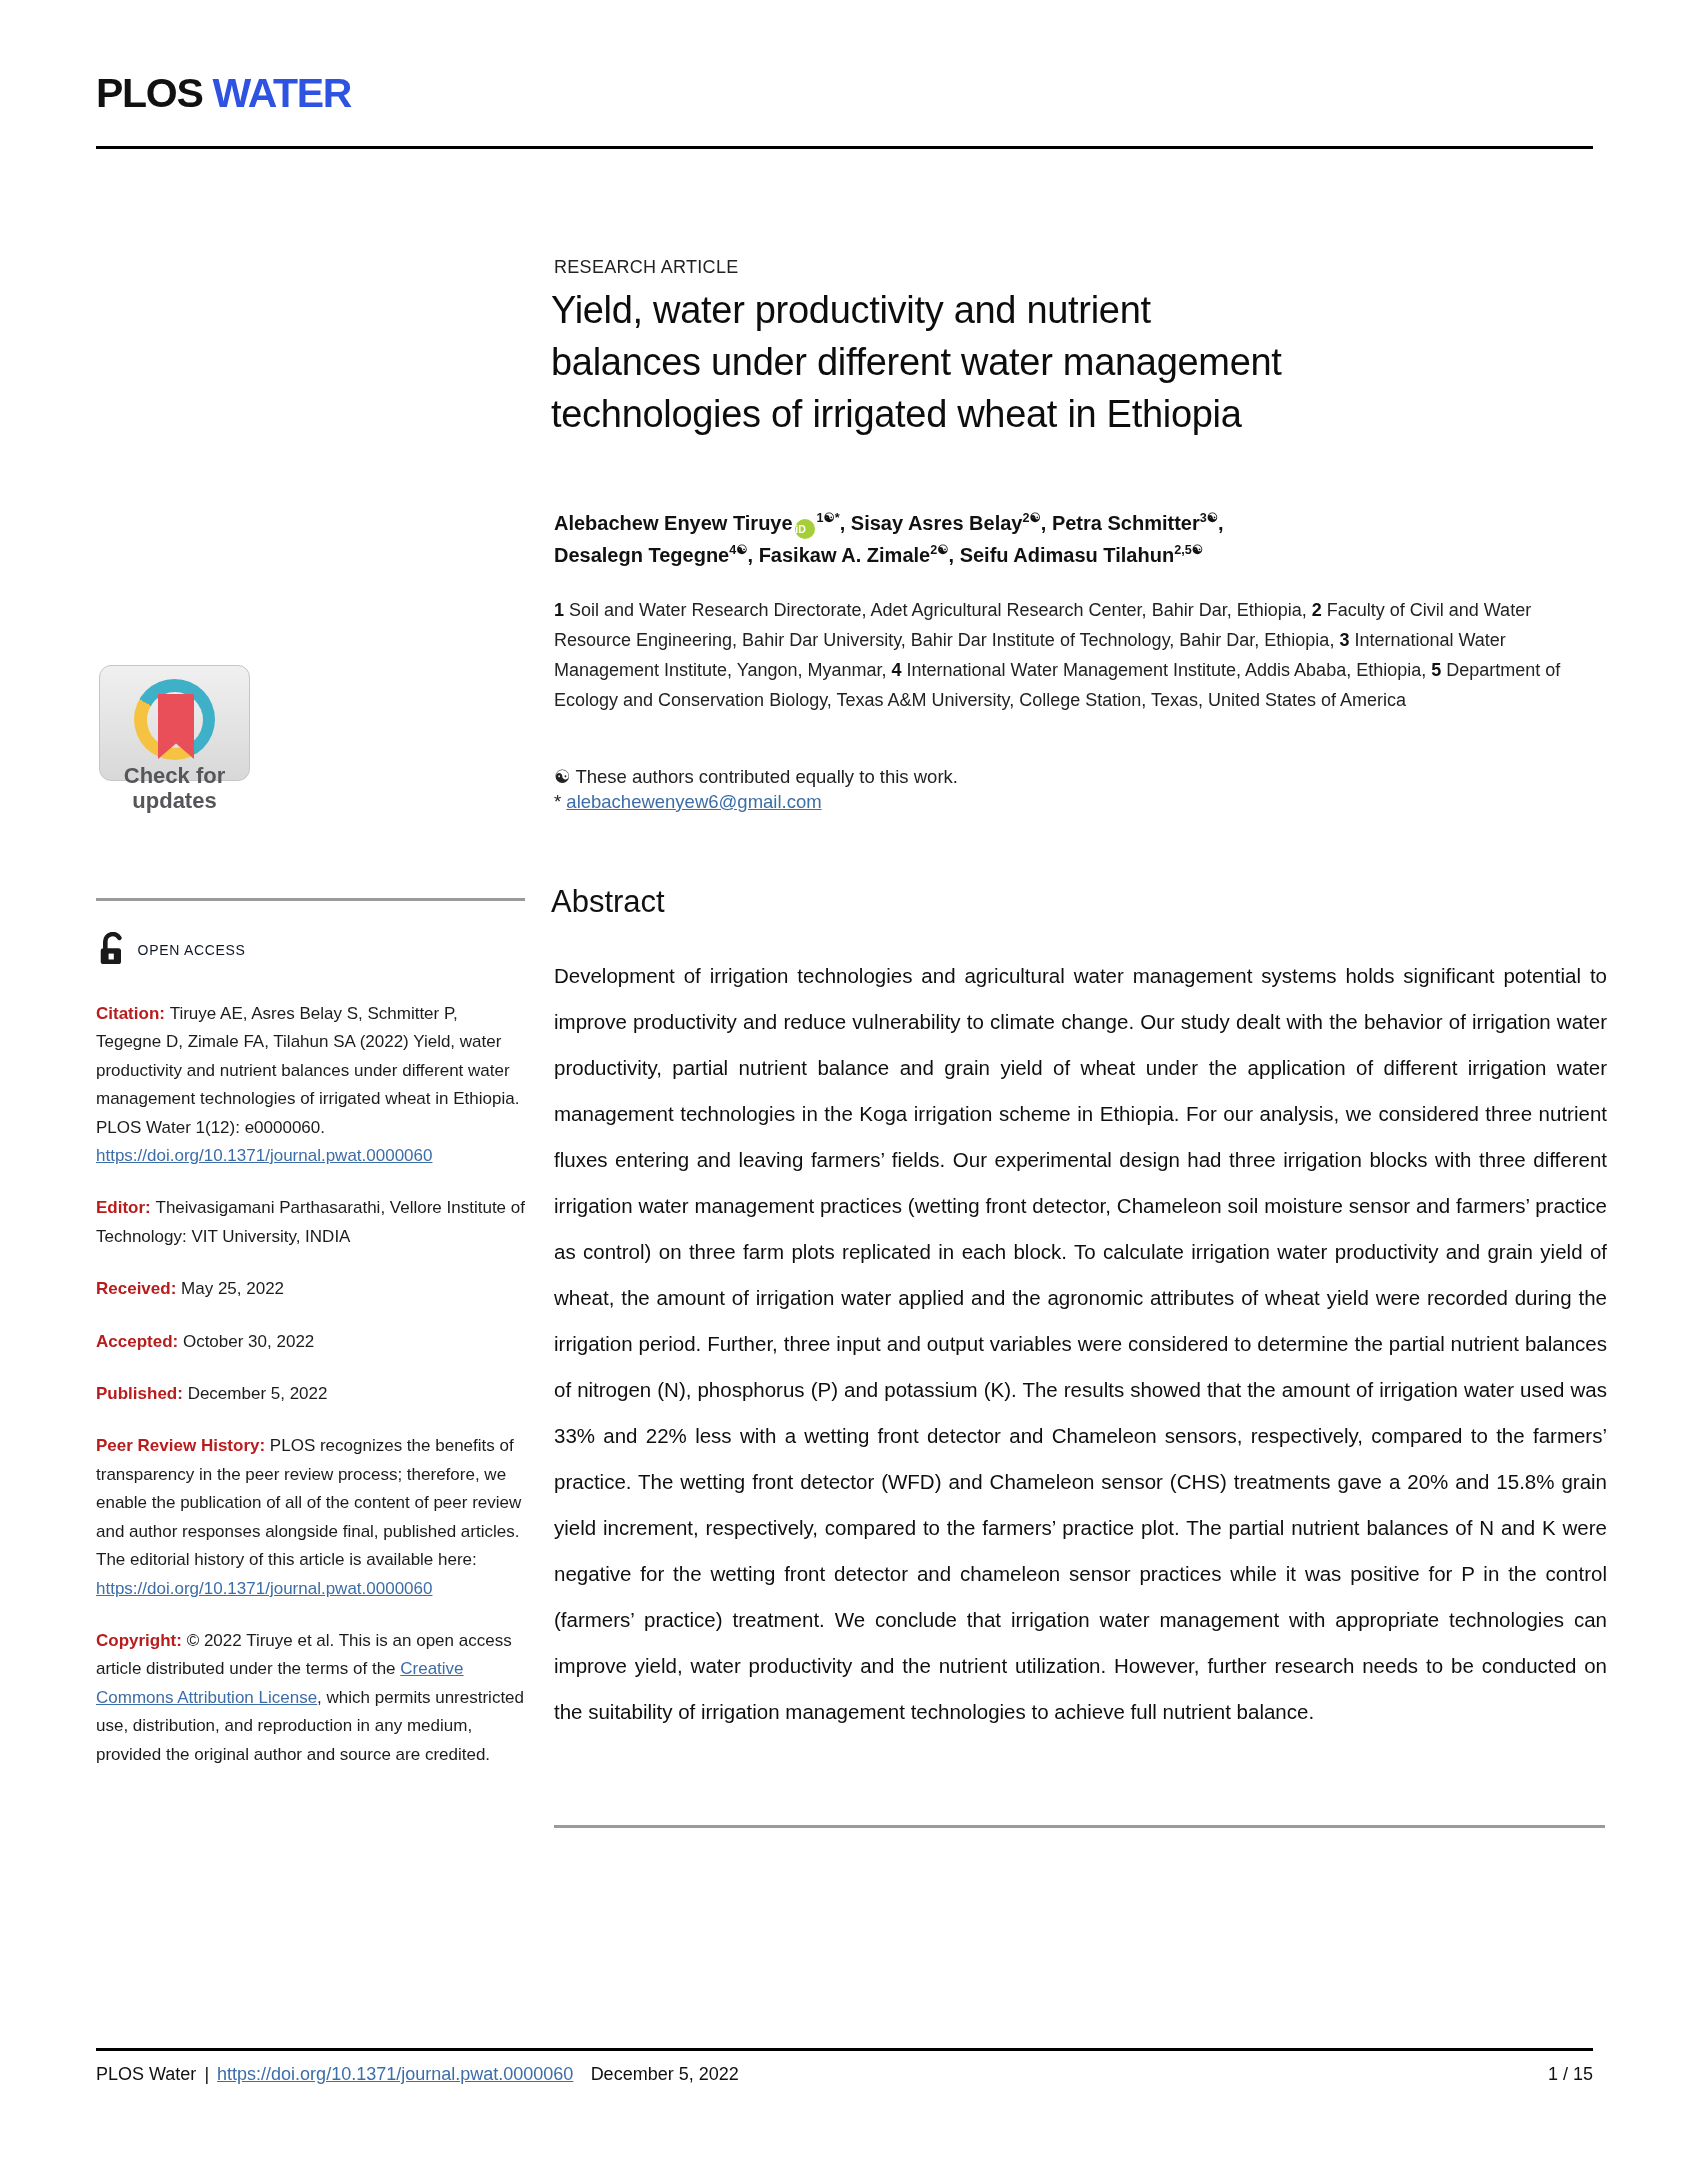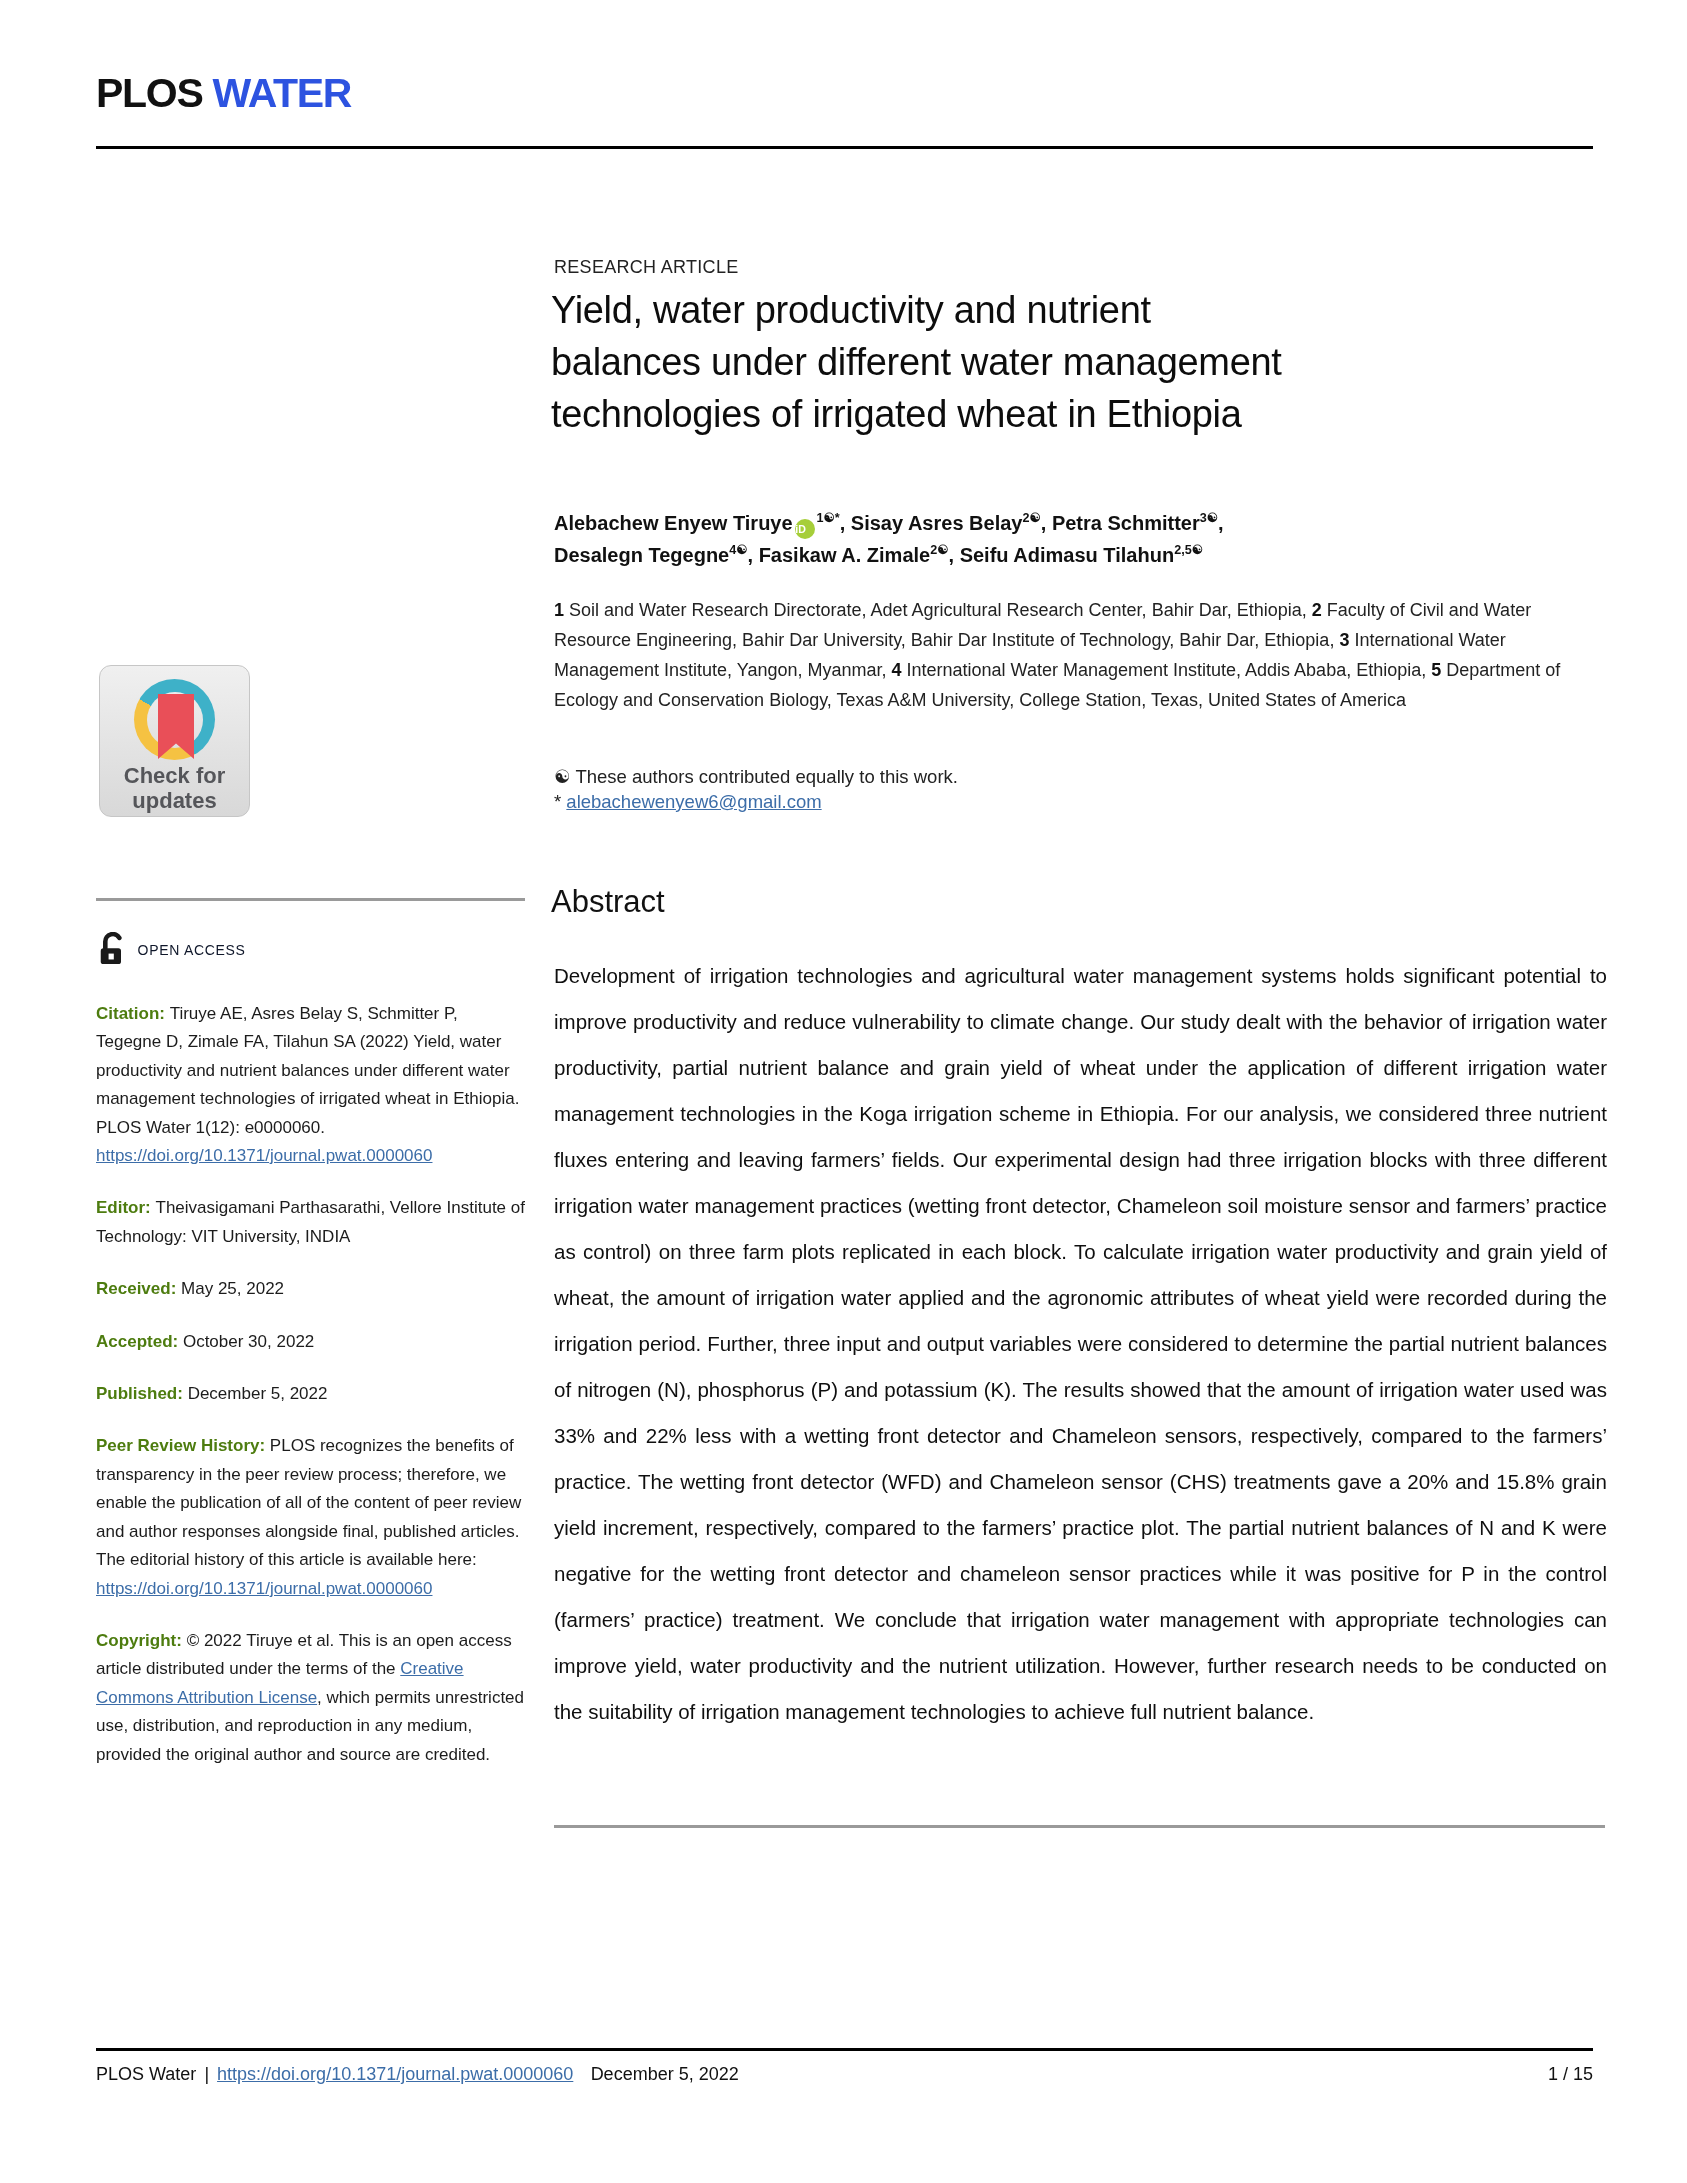--- a/index.html
+++ b/index.html
@@ -31,38 +31,38 @@
   .affils{position:absolute;left:554px;top:595px;width:1059px;font-size:18px;line-height:30px;color:#222;}
   .affils b{color:#111;}
   .contrib{position:absolute;left:554px;top:766px;font-size:18.5px;color:#222;}
   .correspond{position:absolute;left:554px;top:791px;font-size:18.5px;color:#222;}
   a.lnk{color:var(--link);text-decoration:underline;cursor:pointer;overflow-wrap:anywhere;}
   .abs-head{position:absolute;left:551px;top:884px;font-size:31px;color:#111;}
   .abs-body{position:absolute;left:554px;top:953px;width:1053px;font-size:20.5px;line-height:46px;color:#0f0f0f;text-align:justify;}
   .rule-abs{position:absolute;left:554px;top:1825px;width:1051px;height:3.3px;background:var(--rule-gray);}
 
   
-  .badge{position:absolute;left:99px;top:665px;width:151px;height:152px;border-radius:12px;
+  .badge{position:absolute;left:99px;top:665px;width:151px;height:116px;border-radius:12px;
     background:linear-gradient(#f0f0f0,#d8d8d8);border:0.7px solid #c6c6c6;box-sizing:border-box;cursor:pointer;}
   .badge-ring{position:absolute;left:34px;top:13.2px;width:81px;height:81px;border-radius:50%;
     background:conic-gradient(from 300deg,var(--teal) 0 210deg,var(--yellow) 210deg 360deg);}
   .badge-ring::after{content:"";position:absolute;left:12.6px;top:12.6px;width:56px;height:56px;border-radius:50%;
     background:linear-gradient(#ededed,#e0e0e0);}
   .badge-mark{position:absolute;left:58px;top:28px;width:36px;height:65px;background:var(--red);
     clip-path:polygon(0 0,100% 0,100% 100%,50% 76%,0 100%);z-index:2;}
   .badge-text{position:absolute;left:0;right:0;top:97px;text-align:center;font-size:22px;font-weight:bold;
     color:#55565a;line-height:25px;}
 
   
   .rule-side{position:absolute;left:96px;top:898px;width:429px;height:2.6px;background:var(--rule-gray);}
   .oa-row{position:absolute;left:98px;top:932px;display:flex;align-items:center;gap:10.6px;}
   .oa-label{font-size:14px;letter-spacing:0.7px;color:#0f172a;}
   .side{position:absolute;left:96px;top:1000px;width:431px;font-size:17px;line-height:28.4px;color:#1c1c1c;}
   .side p{margin:0 0 24px 0;}
-  .side b{color:#4d7c0f;}
+  .side b{color:#b91c1c;}
 
   
   .footer-rule{position:absolute;left:96px;top:2048px;width:1497px;height:3.3px;background:#000;}
   .footer{position:absolute;left:96px;top:2064px;width:1497px;font-size:18px;color:#111;
     display:flex;justify-content:space-between;align-items:baseline;}
   .footer .left{display:flex;gap:8px;align-items:baseline;}
   .footer .date{margin-left:9.3px;}
 </style>
 </head>
 <body>

